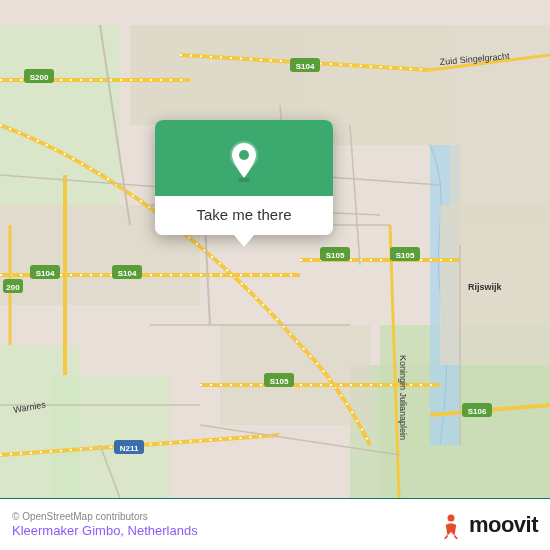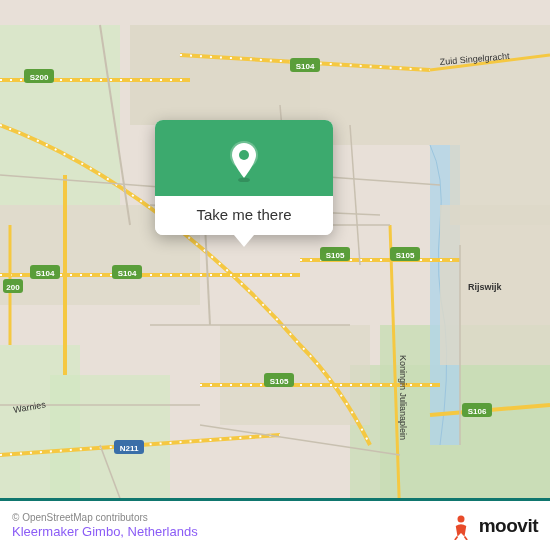--- a/index.html
+++ b/index.html
@@ -85,21 +85,21 @@
     }
 
     
     #bottom-bar {
       position: absolute;
       bottom: 0;
       left: 0;
       width: 100%;
       height: 52px;
       background: white;
-      border-top: 3px solid #0f766e;
+      border-top: 1px solid #0f766e;
       display: flex;
       align-items: center;
       padding: 0 12px;
       z-index: 20;
     }
 
     #attribution {
       font-size: 10px;
       color: #666;
       flex: 1;
@@ -262,17 +262,17 @@
 
       <svg id="moovit-icon" viewBox="0 0 32 32" xmlns="http://www.w3.org/2000/svg" width="32" height="32">
 
         <circle cx="16" cy="8" r="4" fill="#e84b2a"></circle>
 
         <path d="M10 16 Q16 12 22 16 L20 28 L16 24 L12 28 Z" fill="#e84b2a"></path>
 
         <line x1="12" y1="28" x2="9" y2="32" stroke="#e84b2a" stroke-width="2"></line>
         <line x1="20" y1="28" x2="23" y2="32" stroke="#e84b2a" stroke-width="2"></line>
       </svg>
-      <span style="font-size:19px; font-weight:bold; color:#1a1a1a; letter-spacing:-0.5px; margin-left:2px;">moovit</span>
+      <span style="font-size:22px; font-weight:bold; color:#1a1a1a; letter-spacing:-0.5px; margin-left:2px;">moovit</span>
     </div>
   </div>
 
 </div>
 
 </body></html>

